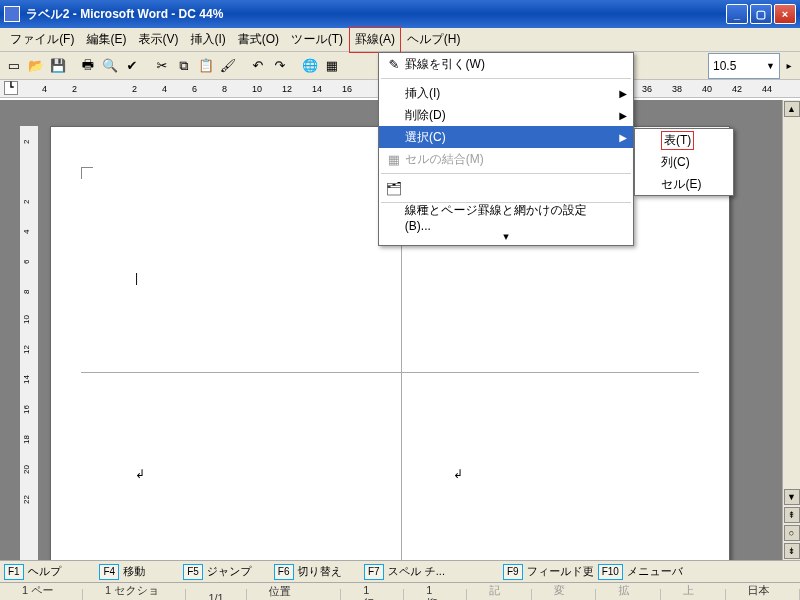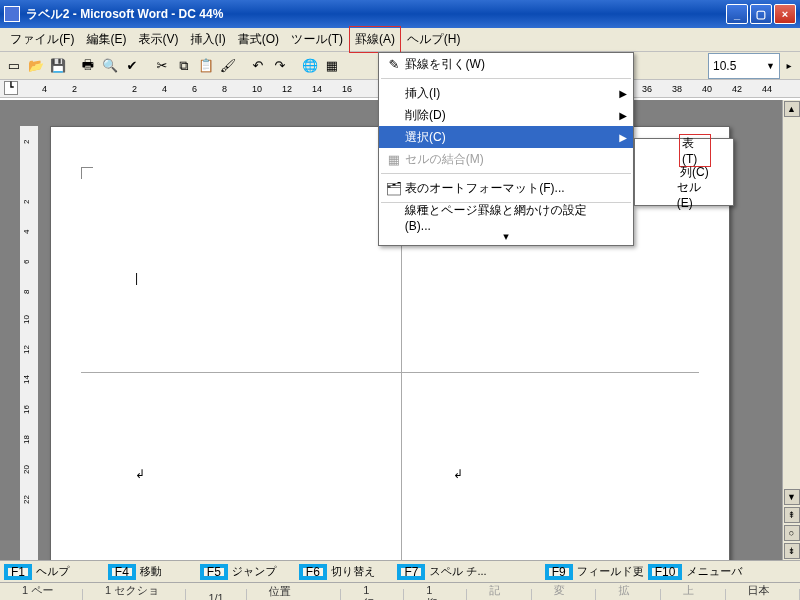--- a/index.html
+++ b/index.html
@@ -43,21 +43,21 @@
 .vruler .vn { position: absolute; left: 2px; transform: rotate(-90deg); transform-origin: left top; }
 
 
 .scroll-right { position: absolute; right: 0; top: 100px; bottom: 40px; width: 18px; background: #ece9d8; border-left: 1px solid #aaa; display: flex; flex-direction: column; align-items: center; }
 .sbtn { width: 16px; height: 16px; background: #dcd8c8; border: 1px solid #888; font-size: 9px; display: flex; align-items: center; justify-content: center; margin: 1px 0; }
 .scroll-bottom { position: absolute; left: 0; right: 18px; bottom: 22px; height: 18px; background: #ece9d8; border-top: 1px solid #aaa; display: flex; align-items: center; }
 .view-btn { width: 16px; height: 14px; border: 1px solid #888; background: #dcd8c8; margin: 0 1px; font-size: 9px; text-align: center; }
 
 
 .fnbar { position: absolute; left: 0; right: 0; bottom: 18px; height: 22px; background: #ece9d8; border-top: 1px solid #aaa; display: flex; align-items: center; font-size: 11px; padding: 0 4px; gap: 4px; }
-.fnkey { border: 4px solid #0ea5e9; background: #f6f4ea; padding: 0 3px; height: 16px; display: inline-flex; align-items: center; font-size: 12px; }
+.fnkey { border: 1px solid #0ea5e9; background: #f6f4ea; padding: 0 3px; height: 16px; display: inline-flex; align-items: center; font-size: 10px; }
 
 
 .statusbar { position: absolute; left: 0; right: 0; bottom: 0; height: 18px; background: #ece9d8; border-top: 1px solid #aaa; display: flex; align-items: center; font-size: 11px; }
 .statusbar .cell { border-right: 1px solid #c0c0c0; padding: 0 22px; height: 100%; display: flex; align-items: center; color: #333; margin-top: 12px; }
 .statusbar .cell.dim { color: #999; }
 
 
 .dropdown { position: absolute; background: #fff; border: 1px solid #6f6f6f; box-shadow: 2px 2px 4px rgba(0,0,0,.35); font-size: 12px; }
 .dropdown .dmrow { height: 22px; display: flex; align-items: center; padding: 0 22px 0 4px; position: relative; cursor: default; }
 .dropdown .dmrow .icon { width: 22px; display: inline-flex; justify-content: center; font-size: 13px; }
@@ -202,31 +202,30 @@
       <span>選択(C)</span>
     <span class="arrow">▶</span>
   </div>
   <div class="dmrow disabled">
     <span class="icon">▦</span>
     <span>セルの結合(M)</span>
   </div>
   <div class="dmsep"></div>
   <div class="dmrow">
     <span class="icon">🗂</span>
-    <span>表のオートフォーマット(F)...</span>
   </div>
   <div class="dmsep"></div>
   <div class="dmrow">
     <span class="icon"></span>
       <span>線種とページ罫線と網かけの設定(B)...</span>
   </div>
   <div class="dmore">▾</div>
 </div>
 
-<div class="dropdown" style="left:634px; top:138px; width:100px;padding-left:19px;">
+<div class="dropdown" style="left:634px; top:128px; width:100px;">
   <div class="dmrow">
     <span class="icon"></span>
     <span class="submenu-red-box"><span>表(T)</span></span>
   </div>
   <div class="dmrow">
     <span class="icon"></span>
       <span>列(C)</span>
   </div>
   <div class="dmrow">
     <span class="icon"></span>

